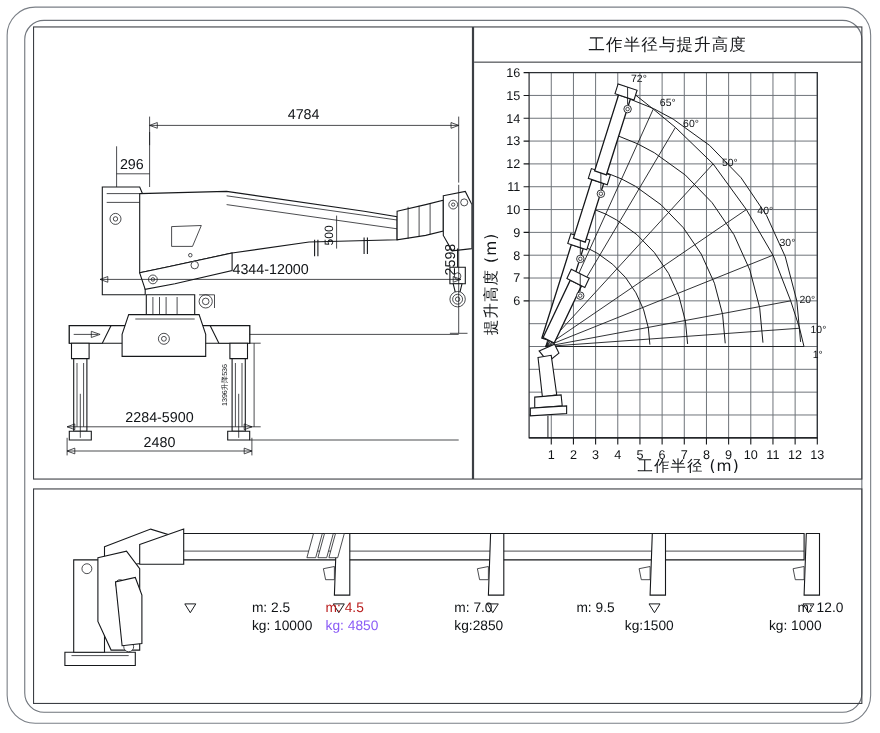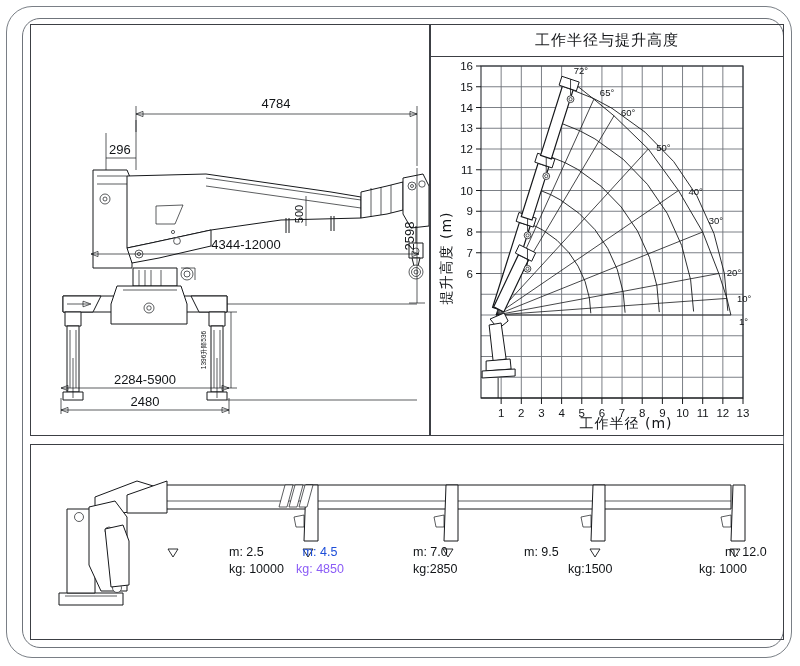--- a/index.html
+++ b/index.html
@@ -455,21 +455,21 @@
         <path class="fillw-t" d="M264,40 L272,40 L266,62 L258,62 Z"></path>
         <path class="fillw-t" d="M274,40 L282,40 L276,62 L268,62 Z"></path>
       </g>
     </svg>
 
     <div class="loadcol" style="left:160px; top:100px;margin-left:38px;">
       <div style="font-family:'Liberation Sans',sans-serif;font-size:12.5px;color:#111417;">m: 2.5</div>
       <div style="font-family:'Liberation Sans',sans-serif;font-size:12.5px;color:#111417;margin-top:3px;">kg: 10000</div>
     </div>
     <div class="loadcol" style="left:265px; top:100px;">
-      <div style="font-family:'Liberation Sans',sans-serif;font-size:12.5px;color:#1d4ed8;text-align:center;">m: 4.5</div>
+      <div style="font-family:'Liberation Sans',sans-serif;font-size:12.5px;color:#b91c1c;">m: 4.5</div>
       <div style="font-family:'Liberation Sans',sans-serif;font-size:12.5px;color:#8b5cf6;margin-top:3px;">kg: 4850</div>
     </div>
     <div class="loadcol" style="left:382px; top:100px;">
       <div style="font-family:'Liberation Sans',sans-serif;font-size:12.5px;color:#111417;">m: 7.0</div>
       <div style="font-family:'Liberation Sans',sans-serif;font-size:12.5px;color:#111417;margin-top:3px;">kg:2850</div>
     </div>
     <div class="loadcol" style="left:493px; top:100px;">
       <div style="font-family:'Liberation Sans',sans-serif;font-size:12.5px;color:#111417;">m: 9.5</div>
       <div style="font-family:'Liberation Sans',sans-serif;font-size:12.5px;color:#111417;margin-top:3px;padding-left:44px;">kg:1500</div>
     </div>

